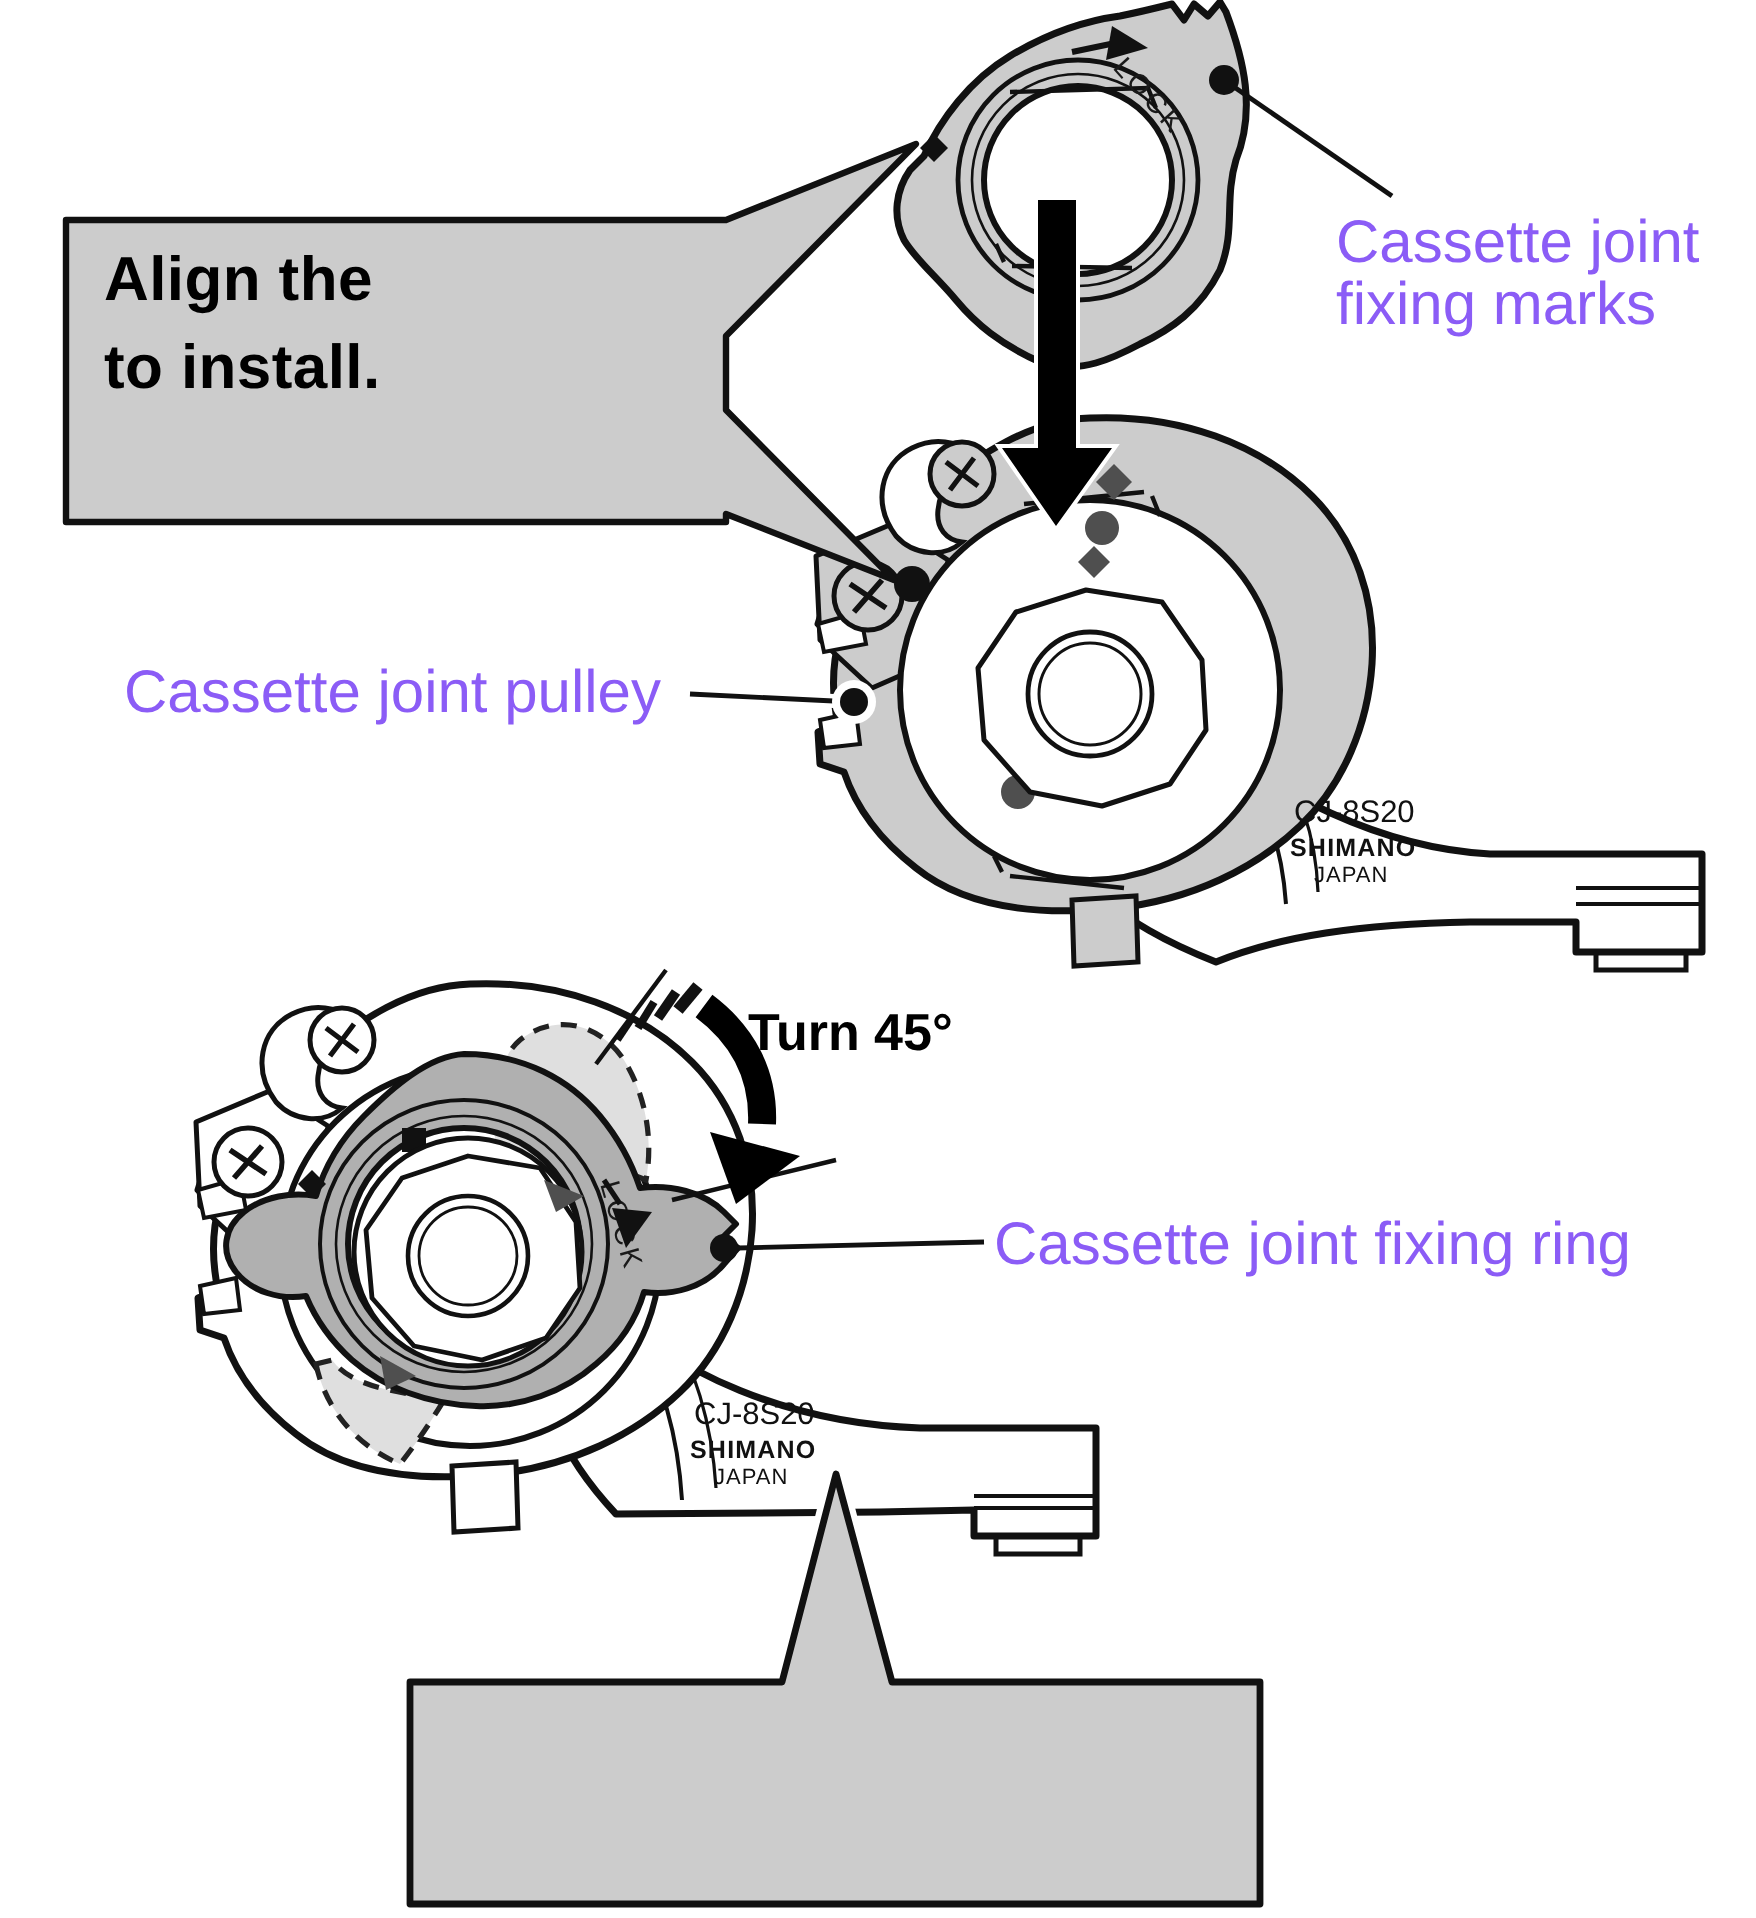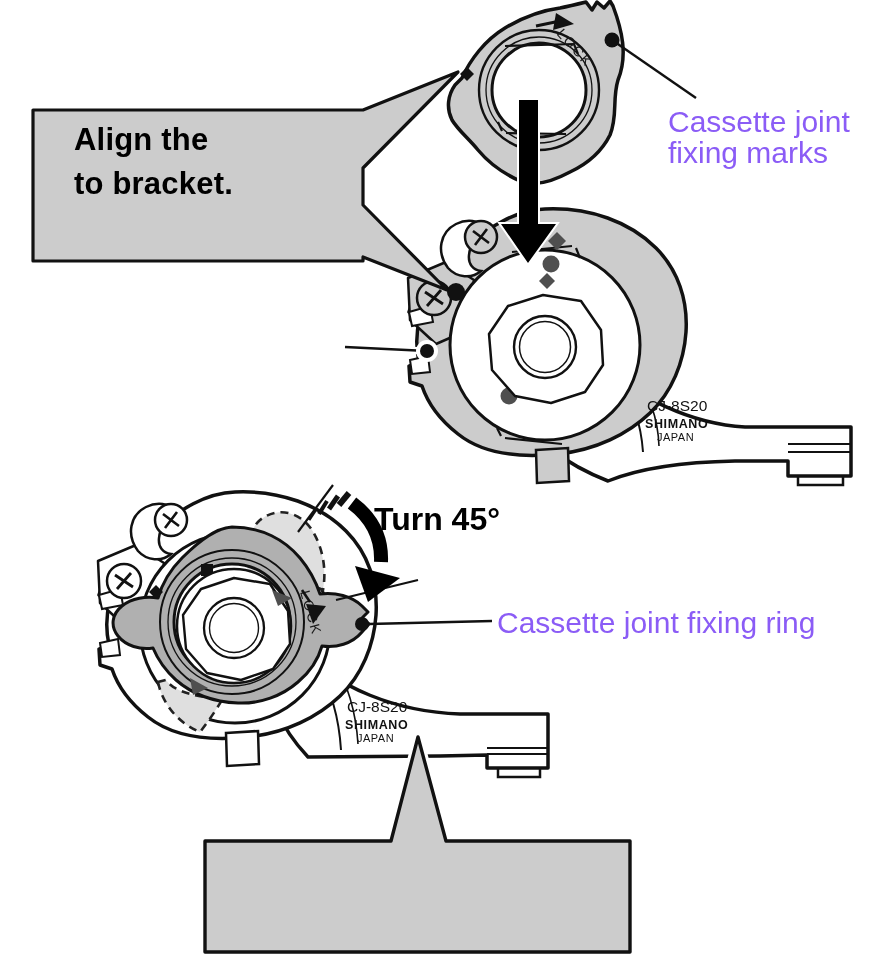--- a/index.html
+++ b/index.html
@@ -4,21 +4,21 @@
 <style>
   html,body{margin:0;padding:0;background:#fff;}
   #stage{
     position:relative;width:878px;height:959px;background:#fff;overflow:hidden;
     font-family:"Liberation Sans","DejaVu Sans",sans-serif;color:#111;
   }
   #drawing{position:absolute;left:0;top:0;}
   .abs{position:absolute;}
   .callout-text{font-weight:bold;font-size:31px;line-height:44px;letter-spacing:0.2px;color:#000;}
   .plain-label{font-size:30px;line-height:31px;color:#8b5cf6;}
-  .turn-label{font-weight:bold;font-size:32px;color:#000;}
+  .turn-label{font-weight:bold;font-size:26px;color:#000;}
   .dotmark{font-size:26px;vertical-align:2px;}
   svg text{fill:#111;}
   .lock-txt{font-size:14px;letter-spacing:2px;fill:#1a1a1a;}
   .model-txt{font-size:15.5px;}
   .brand-txt{font-size:12.5px;font-weight:bold;letter-spacing:0.6px;}
   .origin-txt{font-size:11px;letter-spacing:0.5px;}
 </style>
 </head>
 <body>
 
@@ -241,29 +241,30 @@
   <g>
     <text x="347" y="712" class="model-txt">CJ-8S20</text>
     <text x="345" y="729" class="brand-txt">SHIMANO</text>
     <text x="357" y="742" class="origin-txt">JAPAN</text>
   </g>
 
   <path d="M 391,845 L 418,737 L 446,845" fill="#ffffff" stroke="#ffffff" stroke-width="10"></path>
   <path d="M 205,841 L 391,841 L 418,737 L 446,841 L 630,841 L 630,952 L 205,952 Z" fill="#cccccc" stroke="#111" stroke-width="3.4" stroke-linejoin="round"></path>
 </svg>
 
-<div class="abs callout-text" style="left:74px;top:118px;width:290px;">
+<div class="abs callout-text" style="left:52px;top:118px;width:290px;">
   <div>Align the</div>
-  <div>to bracket.</div>
+  <div>to install.</div>
 </div>
 
 <div class="abs plain-label" style="left:668px;top:106px;">
   <div>Cassette joint</div>
   <div>fixing marks</div>
 </div>
 
+<div class="abs plain-label" style="left:62px;top:331px;">Cassette joint pulley</div>
 
 <div class="abs turn-label" style="left:374px;top:501px;">Turn 45°</div>
 
 <div class="abs plain-label" style="left:497px;top:607px;text-align:center;">Cassette joint fixing ring</div>
 
 
 </div>
 
 </body></html>

